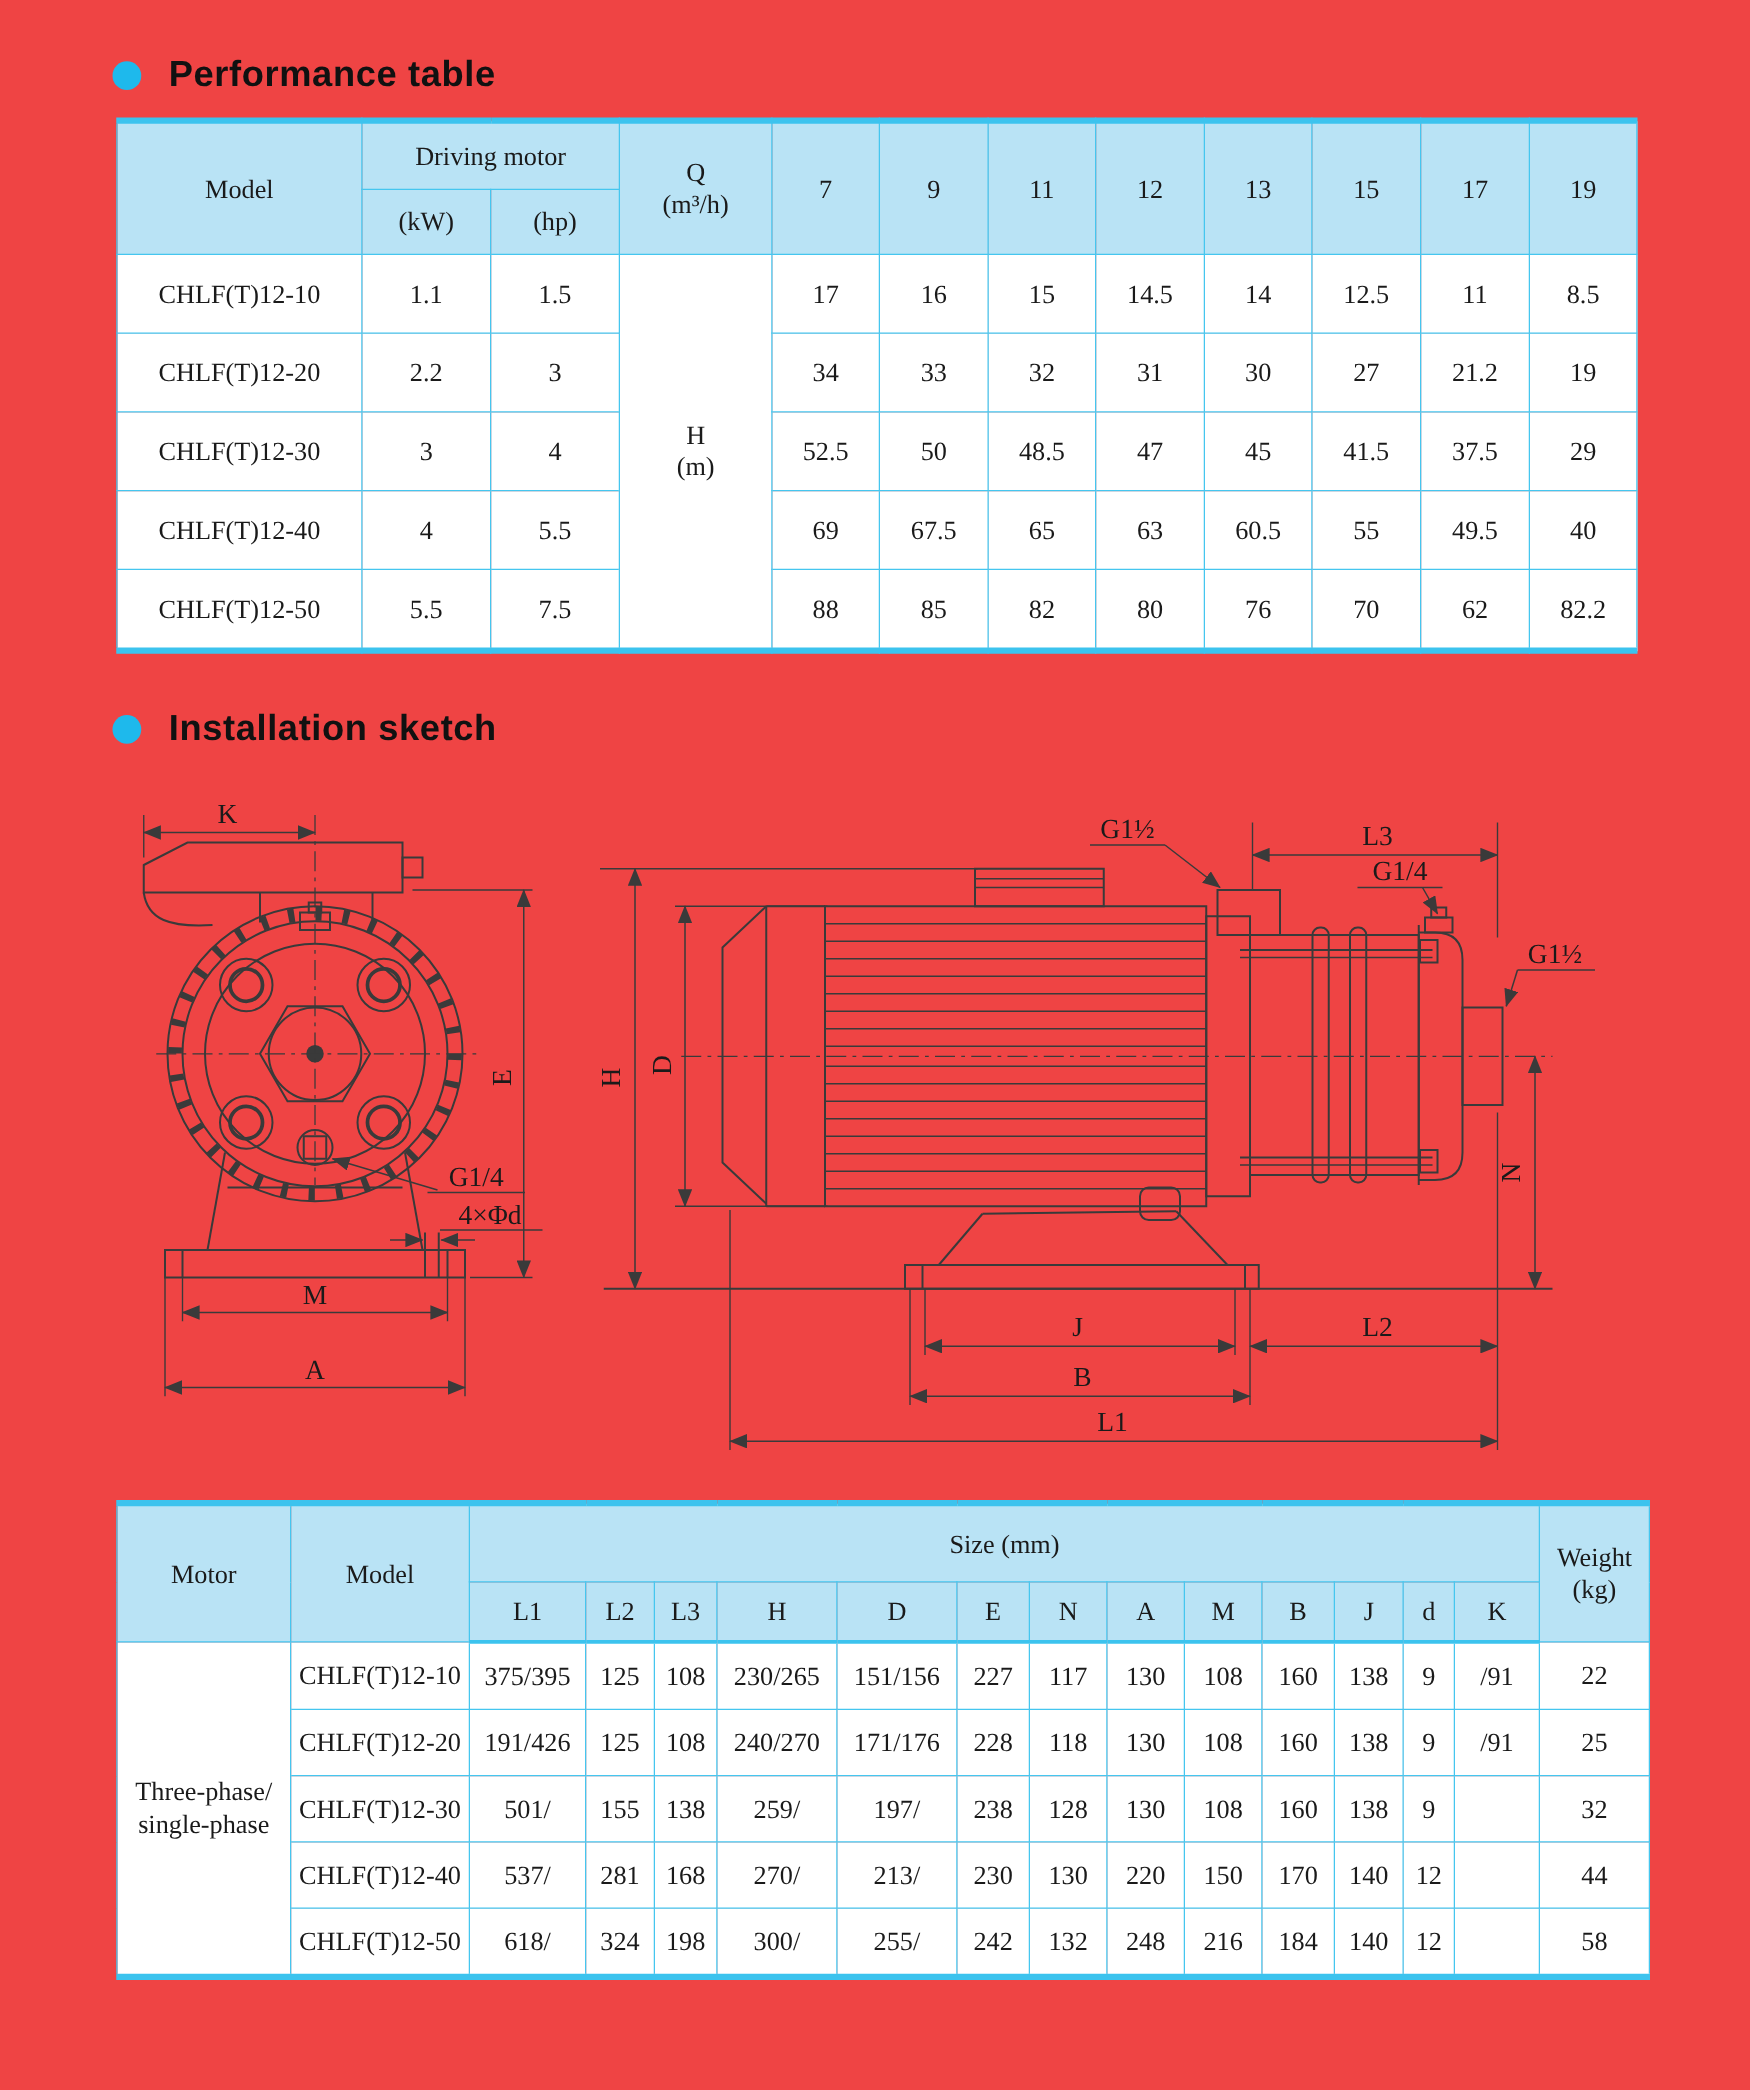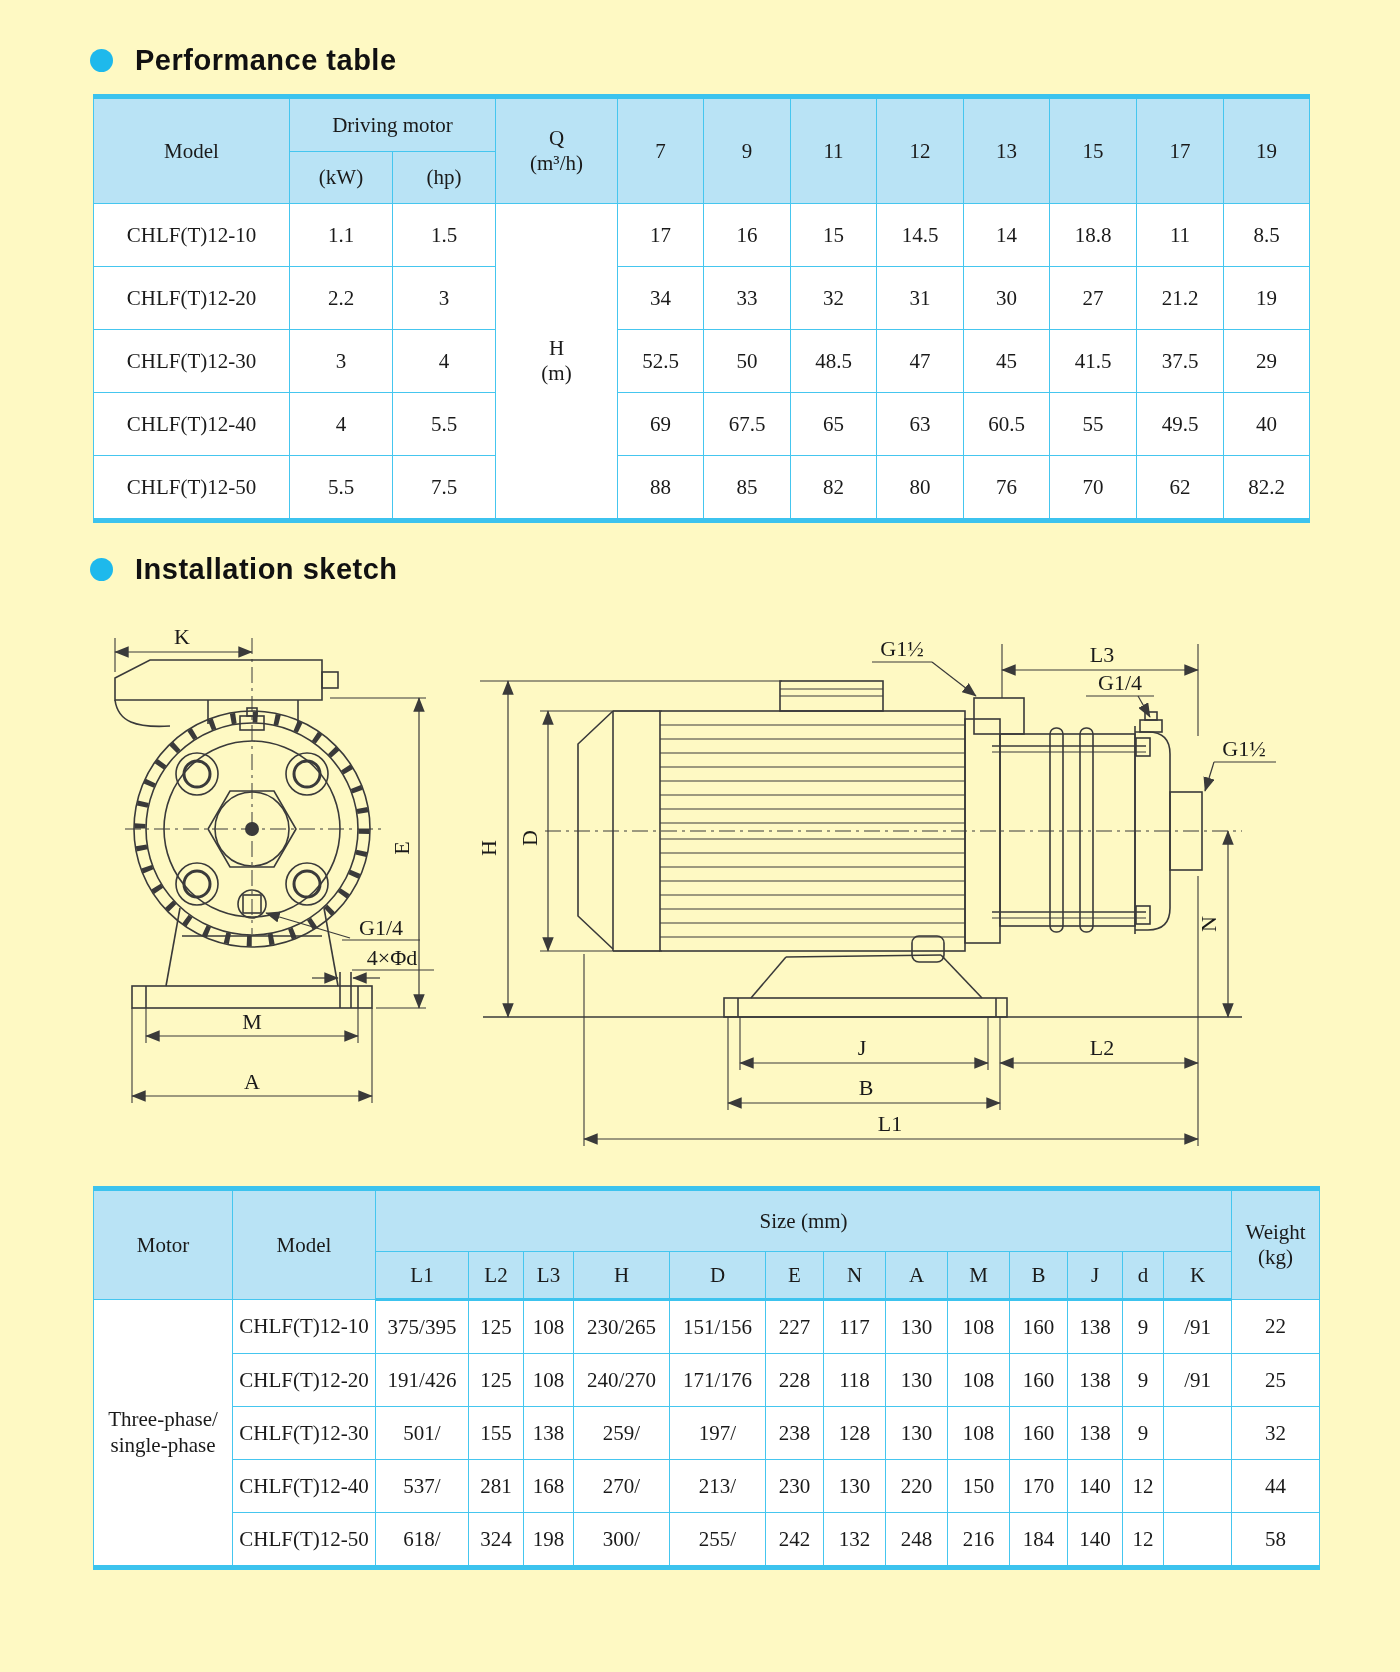--- a/index.html
+++ b/index.html
@@ -1,23 +1,23 @@
 <!DOCTYPE html>
 <html><head>
 <meta charset="utf-8">
 <style>
   html,body{margin:0;padding:0;background:#fff;}
-  .page{position:relative;width:1400px;height:1672px;background:#fef9c3;
+  .page{position:relative;width:1400px;height:1672px;background:#ef4444;
         font-family:"Liberation Serif",serif;color:#1a1a1a;overflow:hidden;}
   
   .sec-head{display:flex;align-items:center;margin-left:90px;}
   .sec-head .bullet{width:23px;height:23px;border-radius:50%;background:#1eb9ec;margin-right:22px;flex:0 0 auto;}
   .sec-head .t{font-family:"Liberation Sans",sans-serif;font-weight:bold;font-size:29px;color:#111;letter-spacing:.5px;}
   #head-performance{padding-top:44px;}
-  #head-installation{margin-top:30px;}
+  #head-installation{margin-top:44px;}
   #head-size{margin-top:8px;}
   
   table{border-collapse:collapse;table-layout:fixed;margin-left:93px;}
   td{border:1.6px solid #45c6ef;text-align:center;vertical-align:middle;
      font-size:21px;padding:0;line-height:1.15;background:#fff;}
   .hd td{background:#b9e3f5;}
   table.perf{width:1217px;margin-top:17px;border-top:5px solid #3cc3ee;border-bottom:5px solid #3cc3ee;}
   table.perf tr.hr1 td{height:52px;}
   table.perf tr.hr2 td{height:51px;font-family:Liberation Serif, serif;}
   table.perf tr.dr td{height:62px;}
@@ -87,21 +87,21 @@
       <td>1.5</td>
       <td rowspan="5" class="two-line">
         <div>H</div>
         <div>(m)</div>
       </td>
       <td>17</td>
       <td>16</td>
       <td>15</td>
       <td>14.5</td>
       <td>14</td>
-      <td>18.8</td>
+      <td>12.5</td>
       <td>11</td>
       <td>8.5</td>
     </tr>
     <tr class="dr">
       <td>CHLF(T)12-20</td>
       <td>2.2</td>
       <td>3</td>
       <td>34</td>
       <td>33</td>
       <td>32</td>

